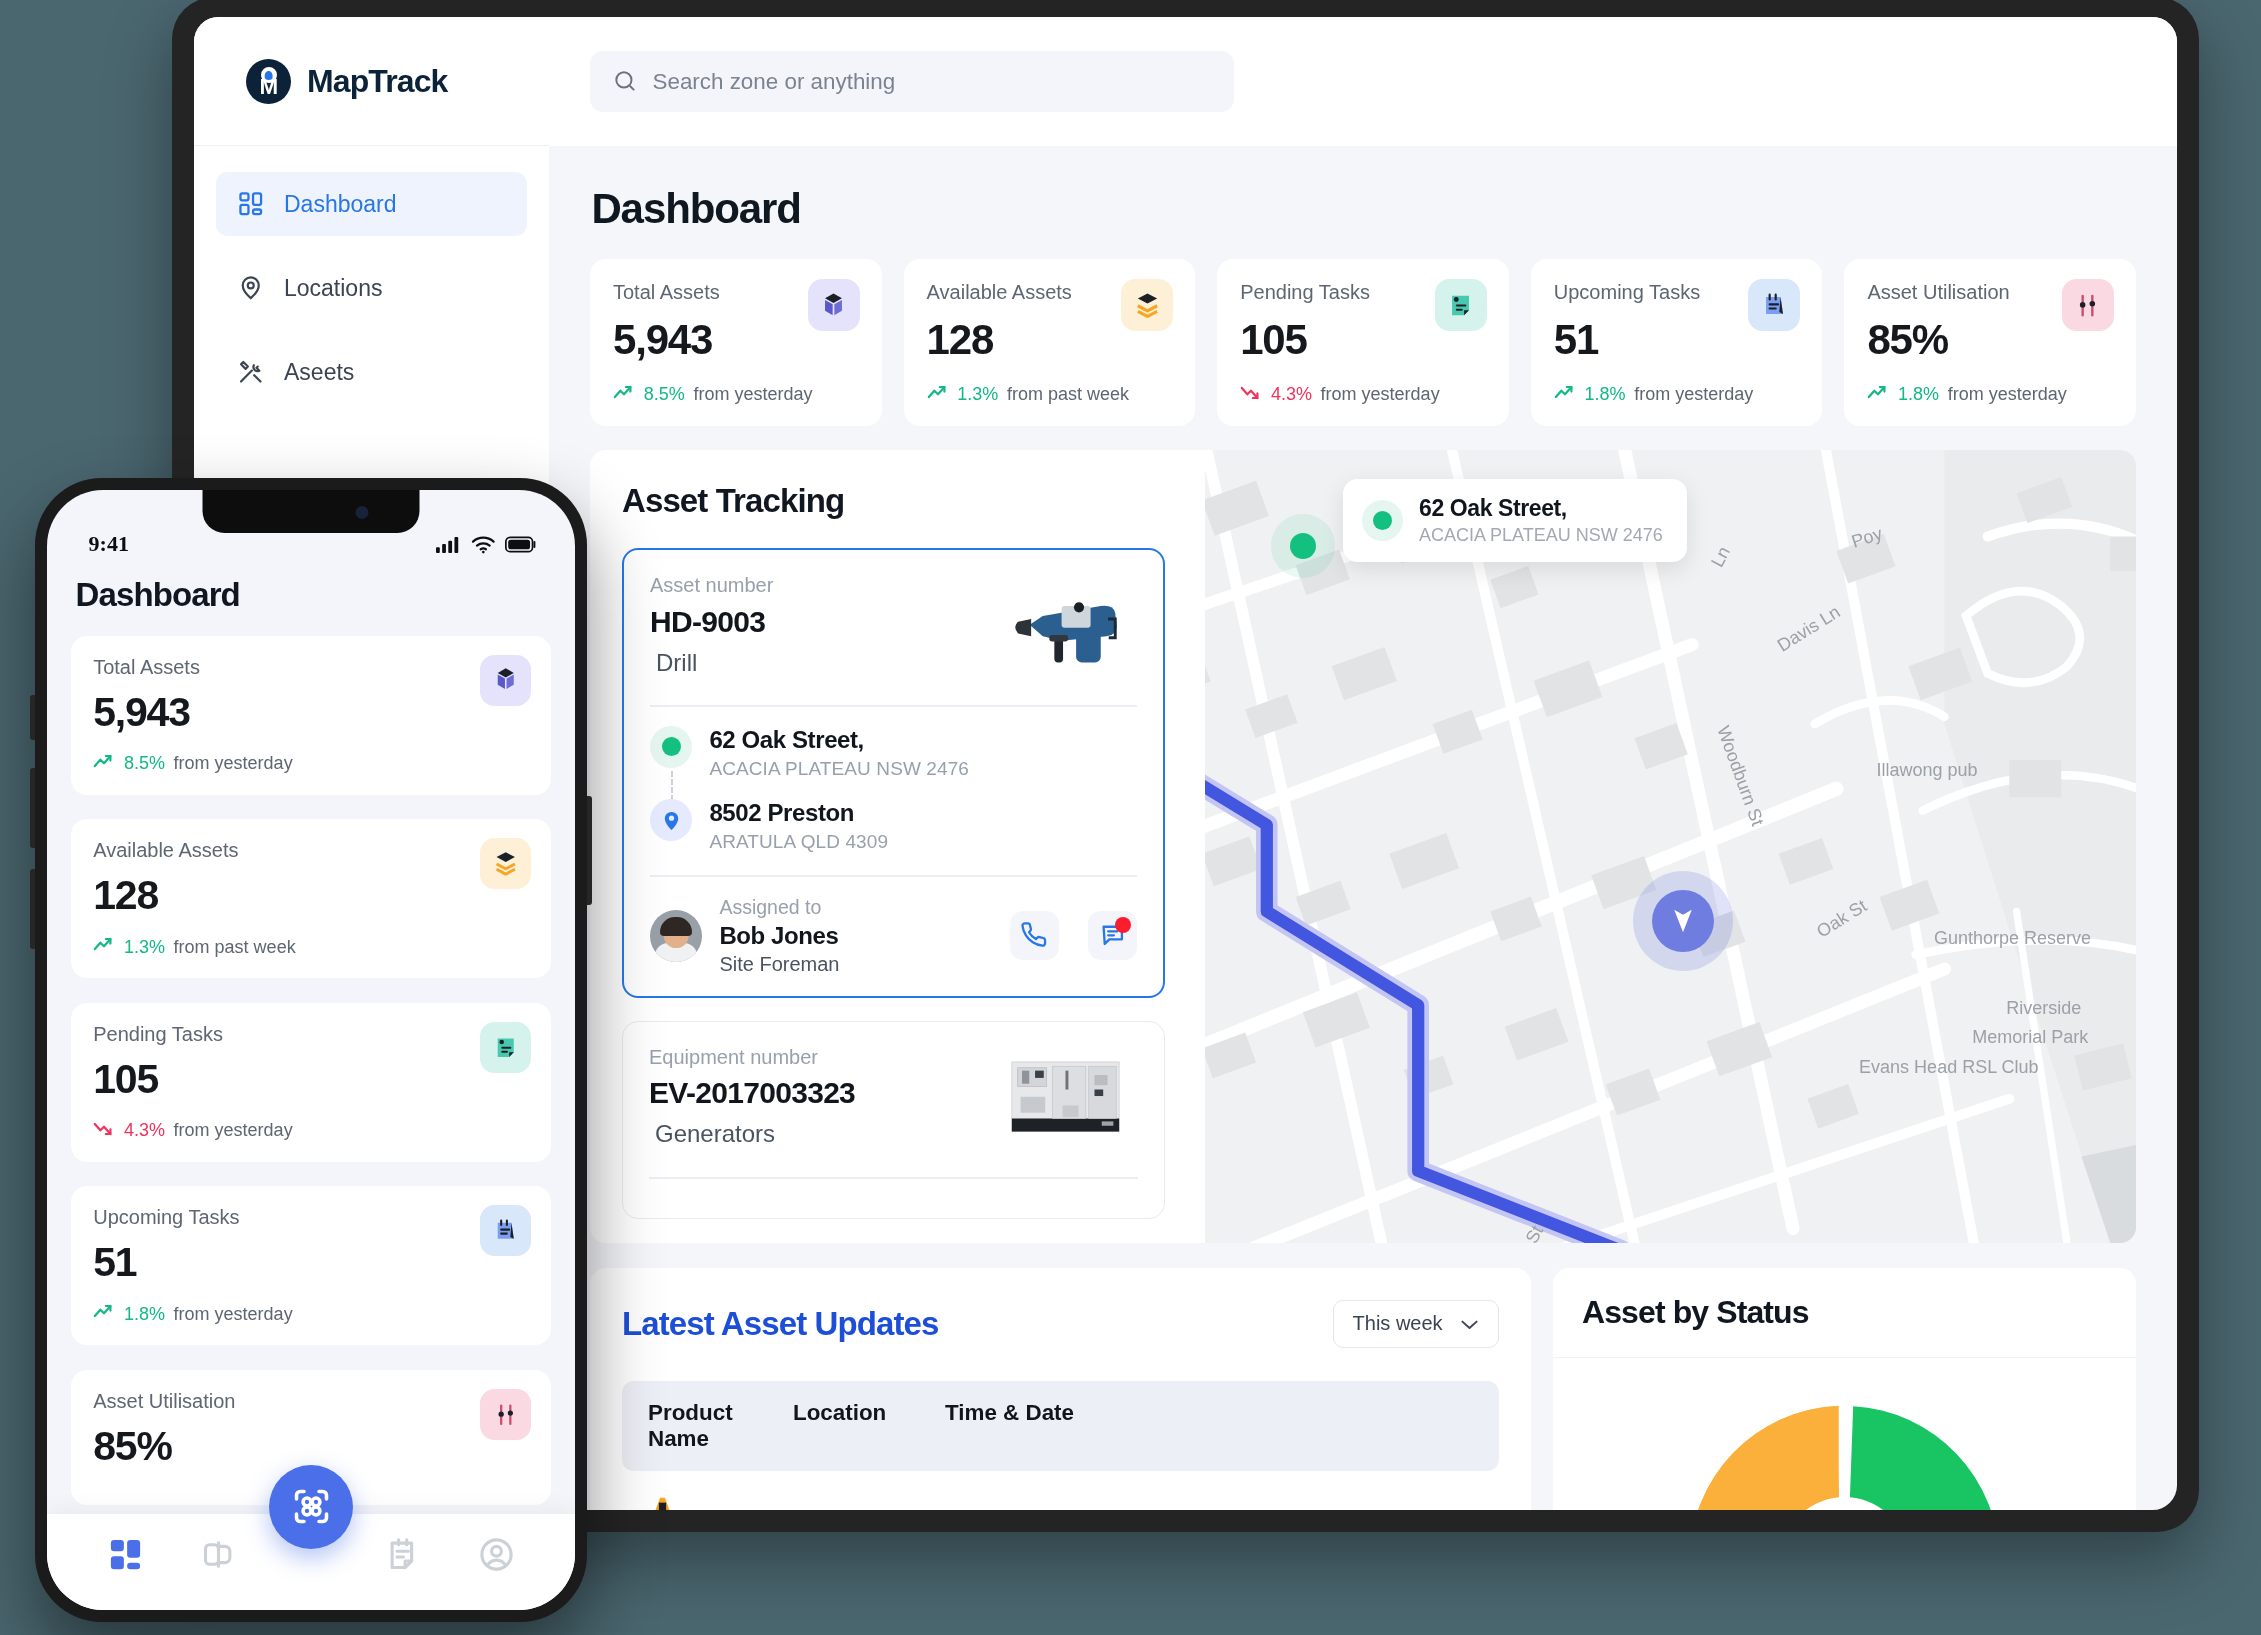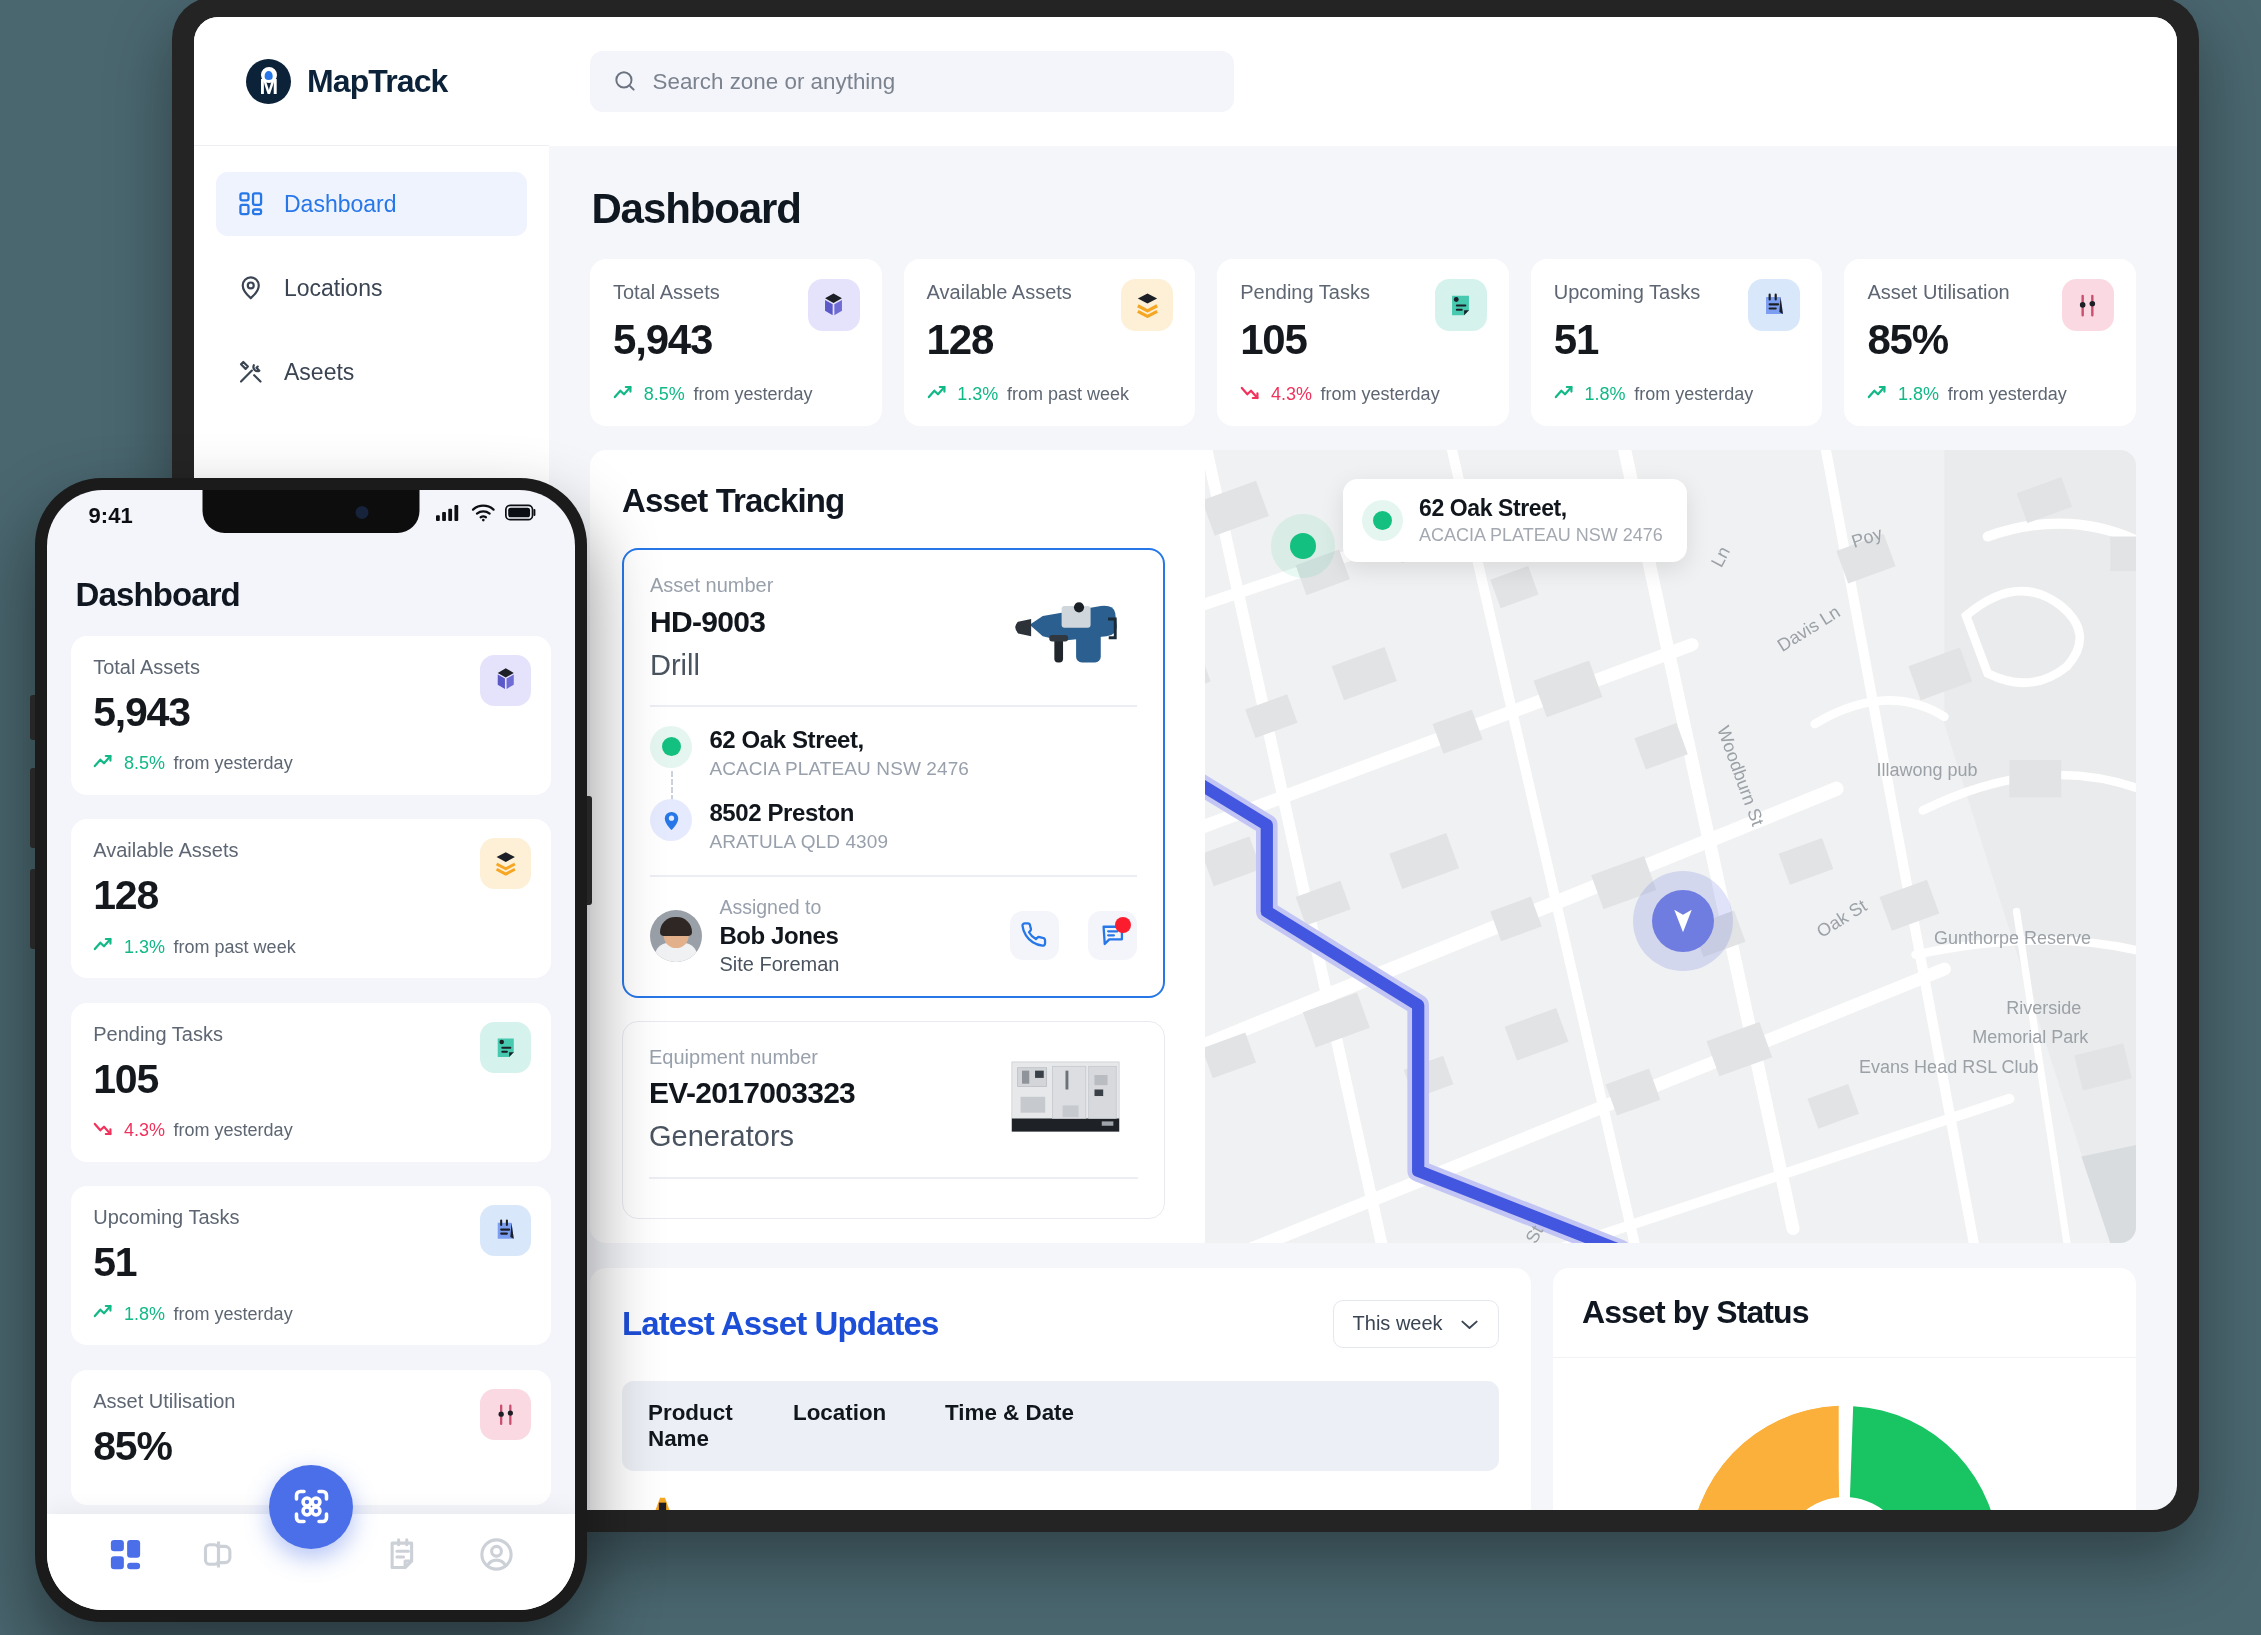--- a/index.html
+++ b/index.html
@@ -102,21 +102,21 @@
   .tracking { width: 607px; flex: 0 0 607px; padding: 32px 32px 0 32px; }
   .tracking h2 { font-size: 33px; font-weight: 800; color: #101720; letter-spacing: -0.9px; margin-bottom: 27.5px; }
   .asset-card {
     border: 2.2px solid #2777e8; border-radius: 16px; padding: 24.6px 26px 20px 26px;
     position: relative;
   }
   .asset-card.plain { border-color: #e8eaf0; border-width: 1.4px; margin-top: 23px; }
   .ac-head { display: flex; justify-content: space-between; align-items: flex-start; }
   .ac-smalllabel { font-size: 20px; color: #98a0ac; margin-bottom: 7.2px; }
   .ac-number { font-size: 30px; font-weight: 800; color: #11161d; letter-spacing: -0.7px; margin-bottom: 10px; }
-  .ac-type { font-size: 29px; color: #4a5460; }
+  .ac-type { font-size: 24px; color: #4a5460; margin-left: 6px; }
   .ac-photo { width: 145px; height: 109px; position: relative; flex: 0 0 145px; }
   .ac-divider { height: 1.4px; background: #eceef3; margin: 22px 0 19px 0; }
   .loc-row { display: flex; align-items: flex-start; gap: 17.4px; position: relative; margin-bottom: 10px; }
   .loc-dot { width: 42px; height: 42px; border-radius: 50%; flex: 0 0 42px; display: flex; align-items: center; justify-content: center; }
   .loc-dot.green { background: #e4f6ef; }
   .loc-dot.green i { width: 19px; height: 19px; border-radius: 50%; background: #13c07f; display: block; }
   .loc-dot.blue { background: #e5eafe; }
   .loc-dot.blue svg { width: 23px; height: 23px; }
   .loc-title { font-size: 24px; font-weight: 800; color: #11161d; letter-spacing: -0.4px; }
   .loc-sub { font-size: 19px; color: #98a0ac; margin-top: 4.3px; letter-spacing: 0.1px; }
@@ -200,22 +200,22 @@
   .phone .pwr  { position:absolute; right:-5px; top:318px; width:5px; height:109px; background:#262626; border-radius:0 2.9px 2.9px 0;}
   .phone-screen {
     position: absolute; inset: 11.6px; background: #f4f5fa; border-radius: 56px; overflow: hidden;
   }
   .notch {
     position: absolute; left: 50%; transform: translateX(-50%); top: 0;
     width: 217px; height: 43px; background: #0d0d0d; border-radius: 0 0 22px 22px; z-index: 5;
   }
   .notch .cam { position:absolute; right:51px; top:16px; width:13px; height:13px; border-radius:50%; background:#16233a;}
   .statusbar {
-    height: 67px; display: flex; align-items: flex-start; justify-content: space-between;
-    padding: 13px 38px 0 42px; position: relative; z-index: 6;
+    height: 67px; display: flex; align-items: flex-end; justify-content: space-between;
+    padding: 13px 38px 0 42px; position: relative; z-index: 6; font-family: Liberation Serif, serif;
   }
   .clock { font-size: 22px; font-weight: 700; color: #0b0e12; }
   .sb-icons { display: flex; align-items: center; gap: 10px; }
   .sb-icons svg { height: 19px; }
   .ph-title { font-size: 33px; font-weight: 800; color: #101720; letter-spacing: -0.9px; padding: 19px 0 0 29px; }
   .ph-cards { padding: 22px 24.6px 0 24.6px; }
   .ph-card { background: #fff; border-radius: 16px; padding: 20px 22px 19px 22px; position: relative; margin-bottom: 24.6px; }
   .ph-label { font-size: 20px; color: #5d6672; margin-bottom: 10px; }
   .ph-value { font-size: 41px; font-weight: 800; color: #15181d; letter-spacing: -1.2px; margin-bottom: 16px; }
   .ph-delta { display: flex; align-items: center; gap: 8.7px; font-size: 18px; color: #5d6672; }

